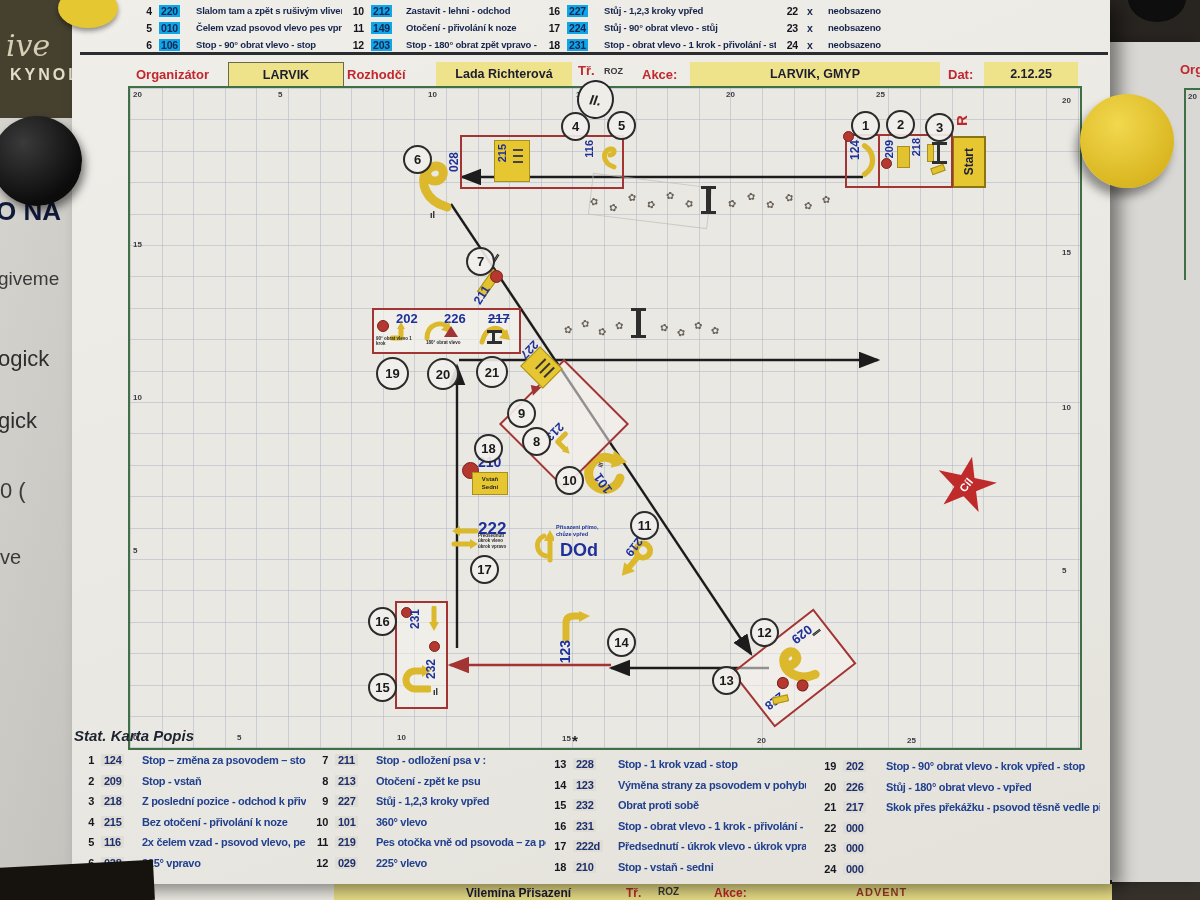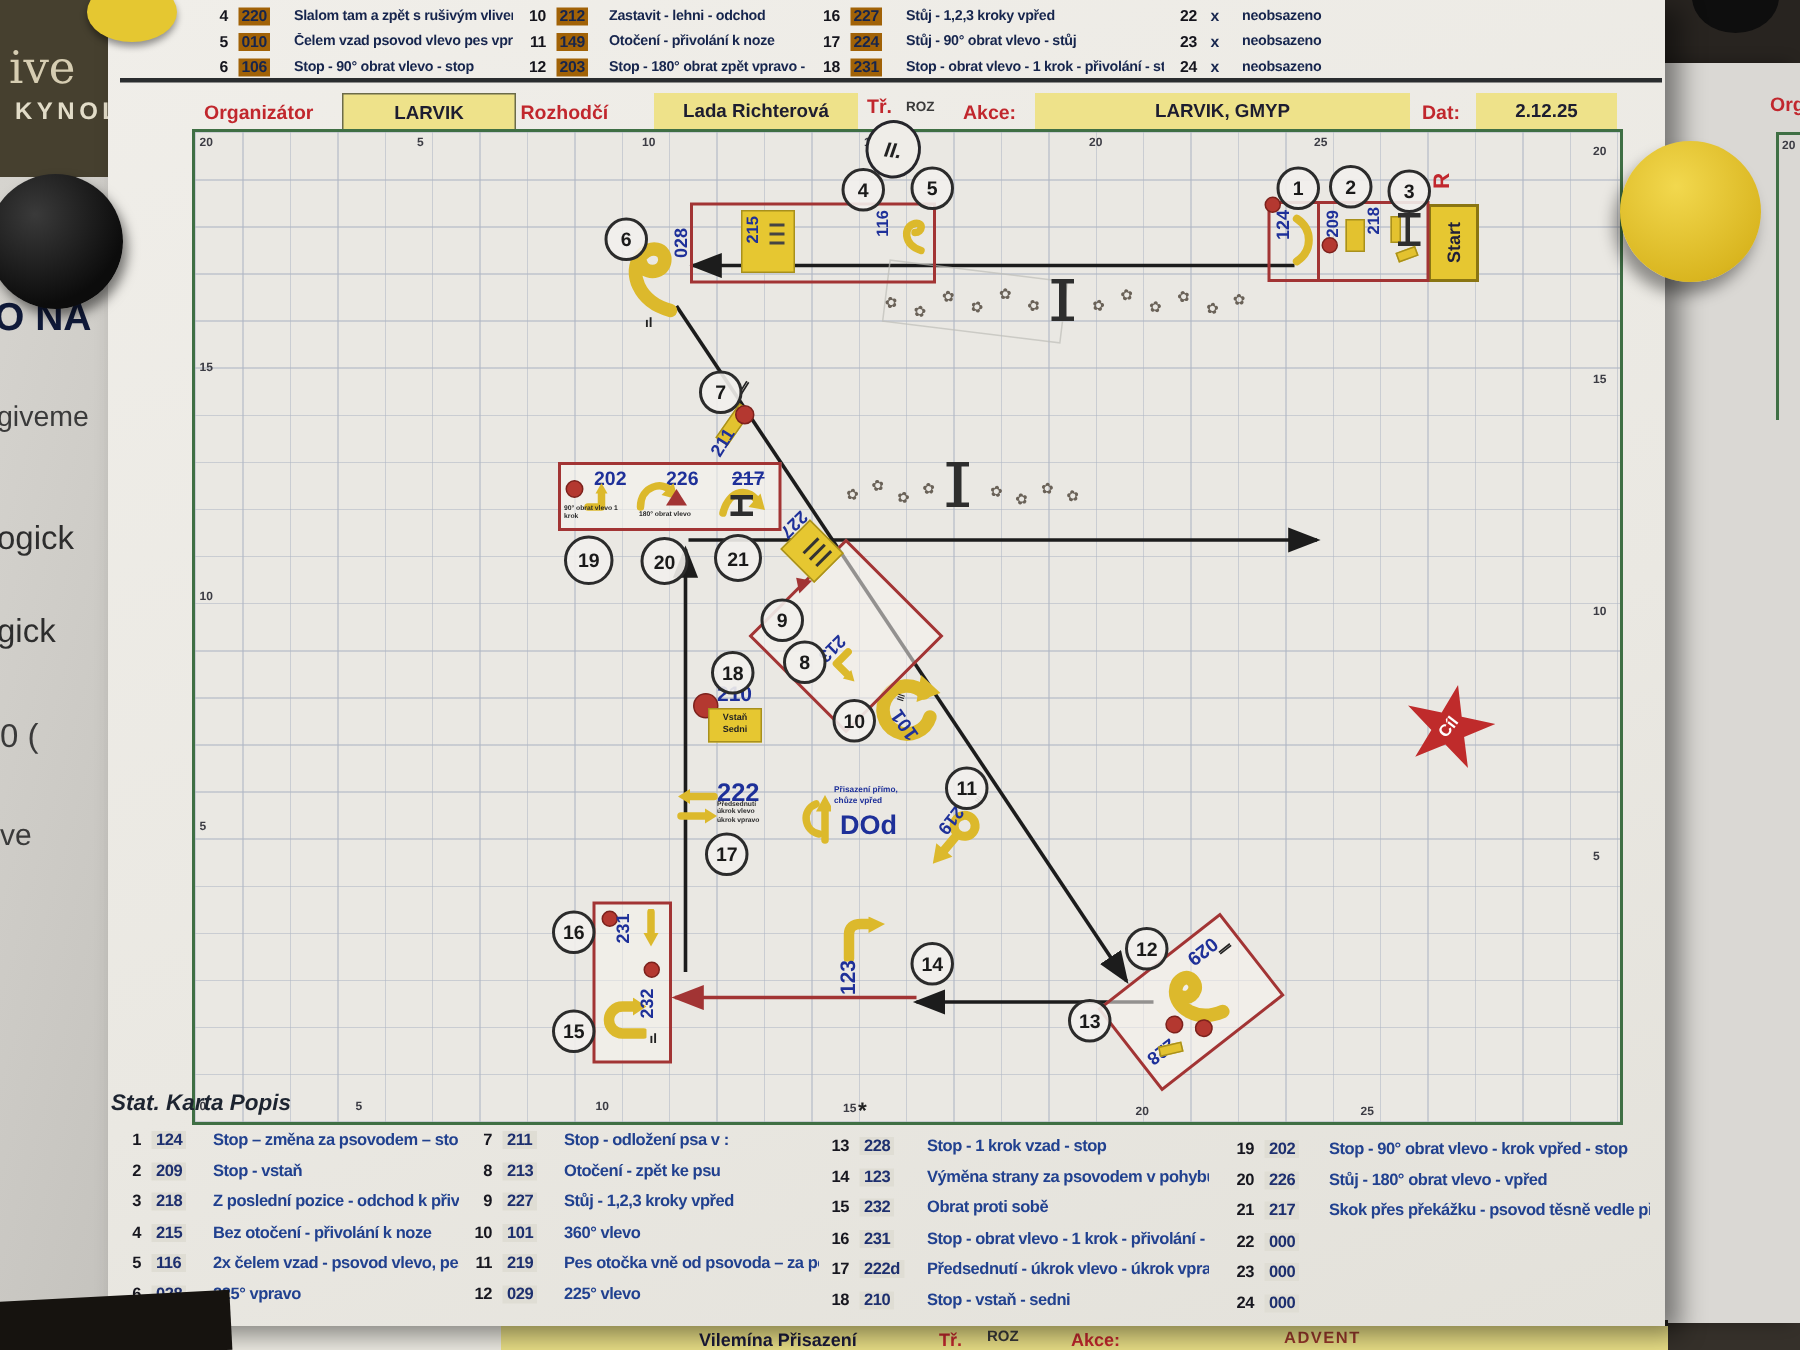--- a/index.html
+++ b/index.html
@@ -2,21 +2,21 @@
 <html><head>
 <meta charset="utf-8">
 <style>
   html,body{margin:0;padding:0}
   body{width:1200px;height:900px;overflow:hidden;position:relative;background:#35302a;
        font-family:"Liberation Sans",sans-serif;-webkit-font-smoothing:antialiased}
   .abs{position:absolute}
   
   .board-dark{left:0;top:0;width:130px;height:900px;background:#383329}
   .logo-block{left:0;top:0;width:78px;height:120px;background:#46402f;overflow:hidden}
-  .logo-script{left:6px;top:28px;font-family:"DejaVu Serif",serif;font-size:30px;color:#d6cdb2}
+  .logo-script{left:6px;top:28px;font-family:"DejaVu Serif",serif;font-style:italic;font-size:30px;color:#d6cdb2}
   .logo-kynol{left:10px;top:66px;font-size:16px;letter-spacing:3px;color:#e2dcc8;font-weight:bold}
   .left-papers{left:0;top:118px;width:80px;height:782px;background:linear-gradient(105deg,#d6d4cf,#c4c2bd);overflow:hidden}
   .lp-f{position:absolute;font-weight:bold;color:#2e2e33;white-space:nowrap}
   .right-sheet{left:1102px;top:42px;width:98px;height:840px;background:#dad8d4;box-shadow:-6px 0 10px rgba(0,0,0,.3)}
   .tr-dark{left:1088px;top:0;width:112px;height:46px;background:#282420}
   .mag{border-radius:50%}
   .mag-black{left:-8px;top:116px;width:90px;height:90px;background:radial-gradient(circle at 35% 30%,#3a3a3a,#0c0c0c 70%);box-shadow:3px 5px 8px rgba(0,0,0,.5)}
   .mag-yellow{left:1080px;top:94px;width:94px;height:94px;background:radial-gradient(circle at 40% 32%,#f2d84e,#d9b51f 75%,#b7971a);box-shadow:-4px 8px 10px rgba(0,0,0,.4)}
   .mag-cap{left:58px;top:-12px;width:60px;height:40px;border-radius:50%;background:#e5c731;box-shadow:0 3px 5px rgba(0,0,0,.4)}
   .mag-black-tr{left:1128px;top:-26px;width:58px;height:48px;border-radius:50%;background:#0e0e0e}
@@ -25,21 +25,21 @@
   .sheet{left:72px;top:0;width:1038px;height:884px;background:linear-gradient(160deg,#f0eee9 0%,#eae8e2 60%,#e3e1da 100%);
          box-shadow:10px 6px 16px rgba(0,0,0,.45)}
   .strip-sheet{left:66px;top:880px;width:1046px;height:20px;background:#e9df86;border-top:4px solid #23211e}
   .strip-white{left:0;top:0;width:268px;height:16px;background:#edebe3}
   .strip-sheet span{position:absolute;top:2px;white-space:nowrap}
   
   .tt-sep{left:80px;top:52px;width:1028px;height:3px;background:#2a2d2f}
   .tt-group{top:2px}
   .tt-row{display:grid;column-gap:7px;height:17px;align-items:center;font-size:10.5px;font-weight:bold;letter-spacing:-.2px}
   .tt-n{color:#14141c;text-align:right}
-  .tt-code{color:#16254d;background:#a16207;padding:0 2px;justify-self:start}
+  .tt-code{color:#16254d;background:#0ea5e9;padding:0 2px;justify-self:start}
   .tt-desc{color:#16254d;white-space:nowrap;overflow:hidden;font-size:9.5px}
   
   .hd{top:62px;height:24px;display:flex;align-items:center}
   .hd-red{color:#c1272d;font-weight:bold;font-size:13px}
   .hd-val{background:#eee28a;color:#1d1d30;font-weight:bold;font-size:12.5px;display:flex;align-items:center;justify-content:center}
   .class-circle{left:577px;top:80px;width:33px;height:35px;border:2.5px solid #26262b;border-radius:50%;
      display:flex;align-items:center;justify-content:center;font-size:14px;font-weight:bold;font-style:italic;
      color:#222;background:#efede8;transform:rotate(8deg);z-index:6}
   
   .map{left:128px;top:86px;width:950px;height:660px;border:2.5px solid #3f6f44;background-color:#eae8e3;

